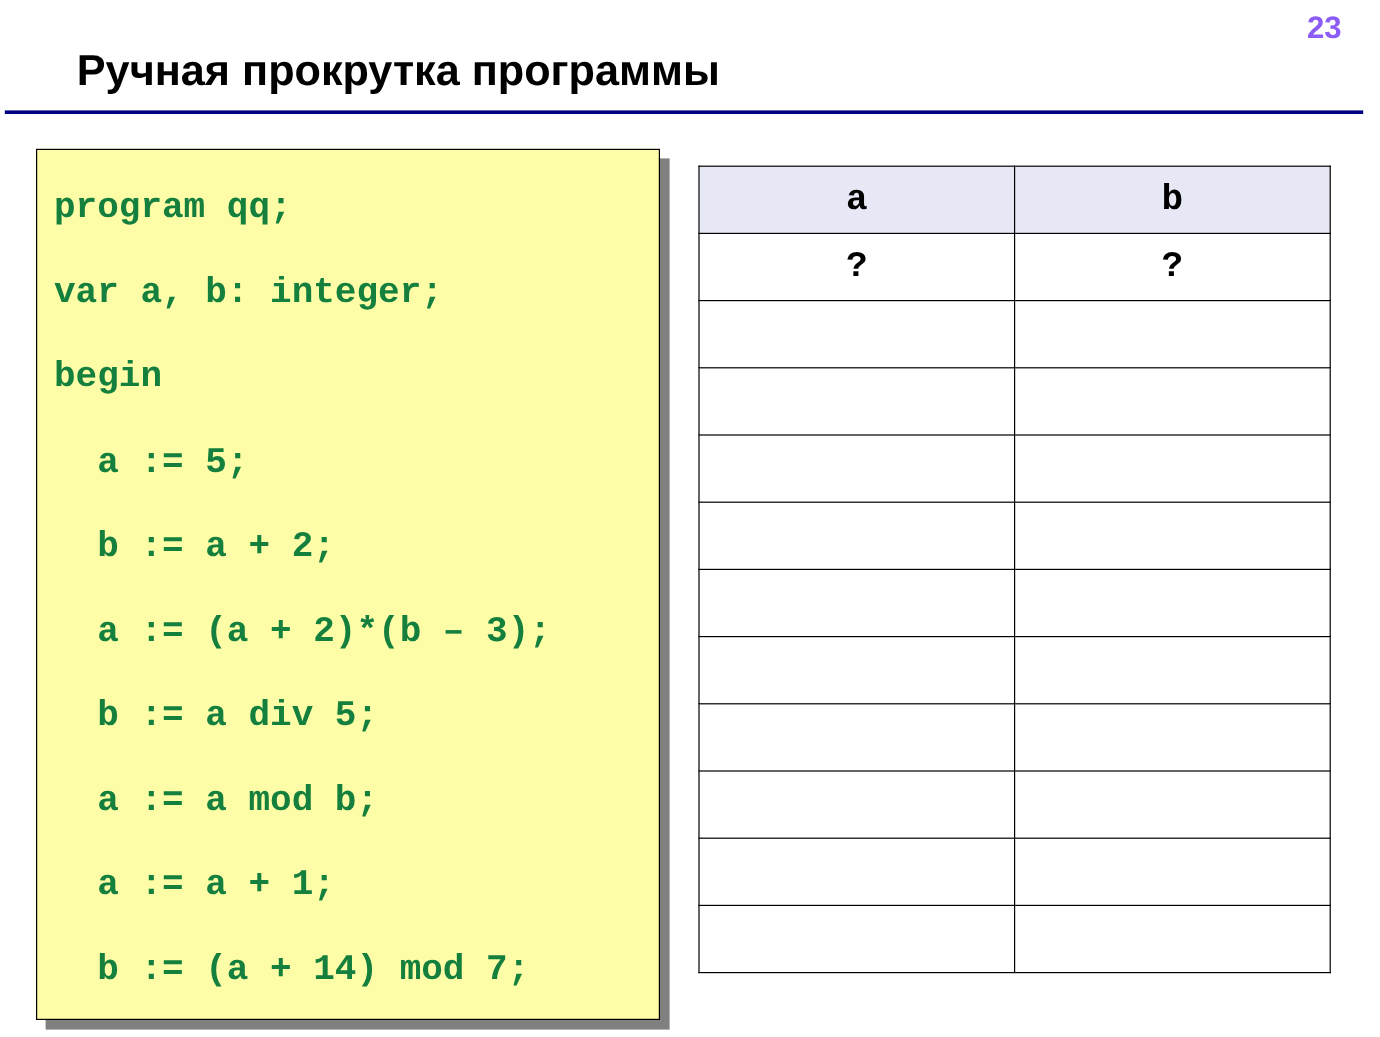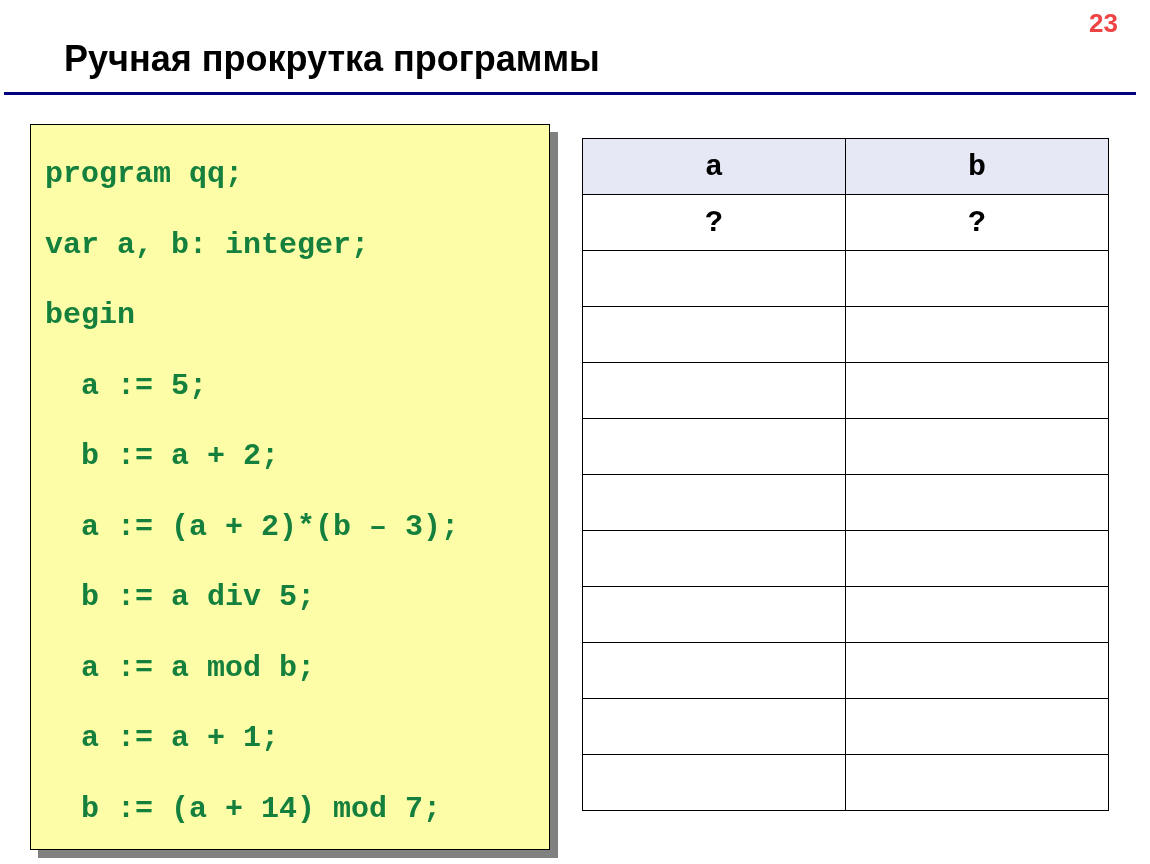--- a/index.html
+++ b/index.html
@@ -11,21 +11,21 @@
     font-family: Arial, Helvetica, sans-serif;
     position: relative;
     overflow: hidden;
   }
   .page-number {
     position: absolute;
     top: 8px;
     right: 32px;
     font-size: 26px;
     font-weight: bold;
-    color: #ef4444;
+    color: #8b5cf6;
   }
   .heading {
     position: absolute;
     top: 38px;
     left: 64px;
     font-size: 36px;
     font-weight: bold;
     color: #000;
     text-align: center;
   }

